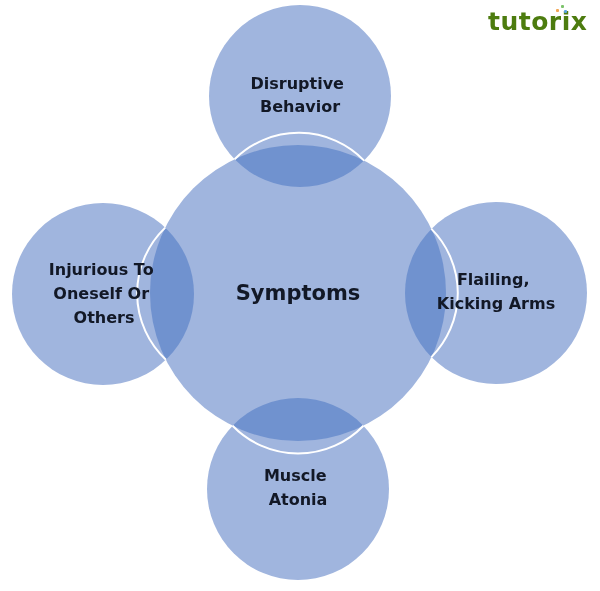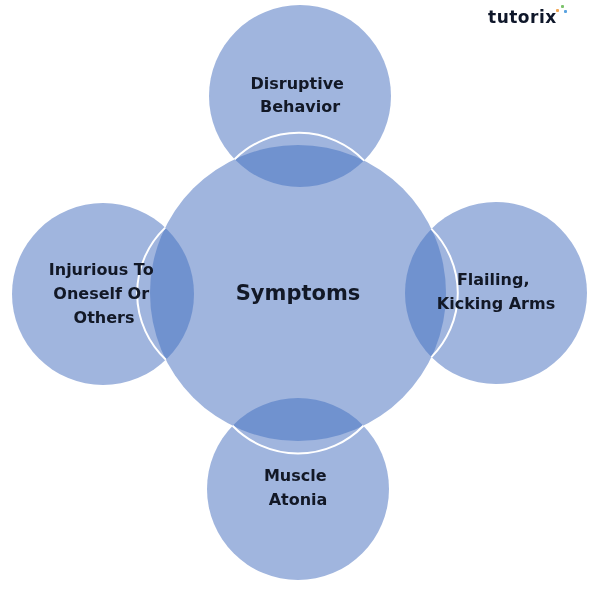--- a/index.html
+++ b/index.html
@@ -8,21 +8,21 @@
     .label {
       font-family: "DejaVu Sans", sans-serif;
       font-weight: bold;
       fill: #121826;
     }
     .label-sm { font-size: 16px; }
     .label-lg { font-size: 21px; }
     .logo {
       position: absolute; left: 488px; top: 7px;
       font-family: "DejaVu Sans", sans-serif; font-weight: bold;
-      font-size: 17px; color: #0f172a; letter-spacing: 0.5px;
+      font-size: 25px; color: #4d7c0f; letter-spacing: 0.5px;
     }
     .logo-dots { position: absolute; left: 556px; top: 5px; width: 12px; height: 10px; }
     .dot { position: absolute; width: 3px; height: 3px; border-radius: 1px; }
   </style>
 </head>
 <body>
 
 <div class="logo">tutorix</div>
 <div class="logo-dots">
   <span class="dot" style="left: 0px; top: 4px; background: rgb(242, 166, 84);"></span>

